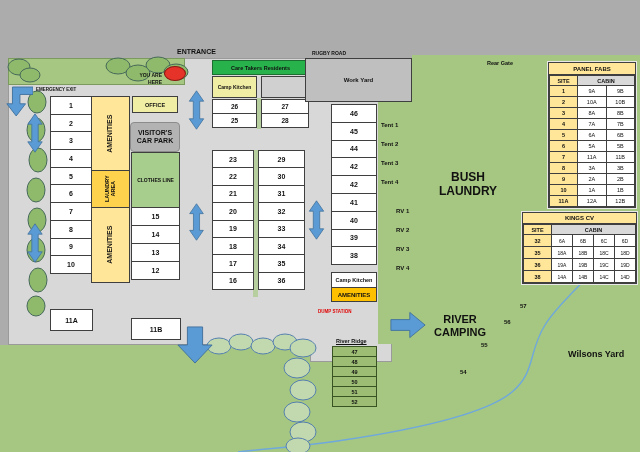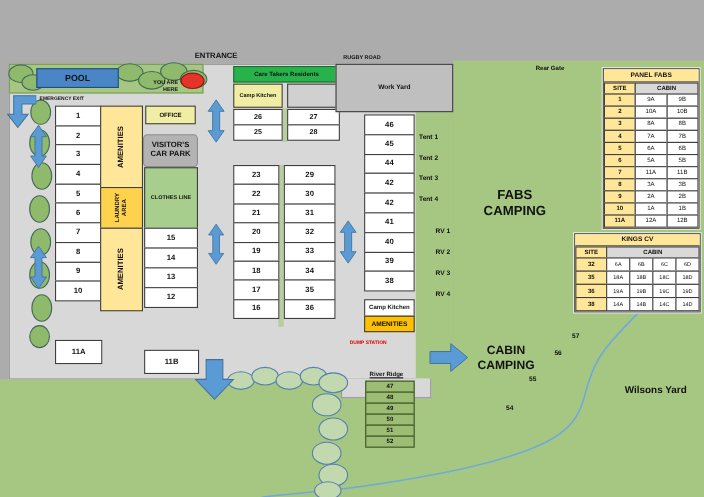--- a/index.html
+++ b/index.html
@@ -79,23 +79,20 @@
         <ellipse cx="92" cy="80" rx="13" ry="10"></ellipse>
       <ellipse cx="98" cy="100" rx="13" ry="10"></ellipse>
         <ellipse cx="93" cy="114" rx="12" ry="8"></ellipse>
     </g>
   </svg>
 
   <div class="lbl" style="left:177px;top:48px;font-size:7px;">ENTRANCE</div>
   <div class="lbl" style="left:312px;top:50px;font-size:5px;">RUGBY ROAD</div>
   <div class="lbl" style="left:487px;top:60px;font-size:5.5px;">Rear Gate</div>
 
-  <div class="abs" style="left:33px;top:62px;width:75px;height:18px;background:#4a86c5;border:1px solid #1f4e79;display:flex;align-items:center;justify-content:center;">
-    <span class="lbl" style="position:static;font-size:8px;">POOL</span>
-  </div>
 
   <div class="lbl" style="left:36px;top:87px;font-size:4.5px;">EMERGENCY EXIT</div>
   <svg class="abs" style="left:5px;top:85px;width:28px;height:32px;" viewBox="0 0 30 34">
     <path d="M30 2 H8 V20 H2 L12 33 L22 20 H16 V10 H30 Z" fill="#5b9bd5" stroke="#41719c"></path>
   </svg>
 
   <div class="lbl" style="left:130px;top:72px;width:32px;font-size:5px;white-space:normal;text-align:right;line-height:1.3;">YOU ARE HERE</div>
   <div class="abs" style="left:164px;top:66px;width:22px;height:15px;background:#e5332a;border:1px solid #8b1a12;border-radius:50%;"></div>
 
   <svg class="abs" style="left:27px;top:112px;width:16px;height:42px;" viewBox="0 0 20 50">
@@ -252,22 +249,22 @@
   <div class="col" style="left:332px;top:346px;width:45px;--ch:11px;">
 
   <div class="cell" style="background:#9dbd74;border-color:#3a5323;font-size:5.5px;">47</div>
       <div class="cell" style="background:#9dbd74;border-color:#3a5323;font-size:5.5px;">48</div>
       <div class="cell" style="background:#9dbd74;border-color:#3a5323;font-size:5.5px;">49</div>
       <div class="cell" style="background:#9dbd74;border-color:#3a5323;font-size:5.5px;">50</div>
       <div class="cell" style="background:#9dbd74;border-color:#3a5323;font-size:5.5px;">51</div>
       <div class="cell" style="background:#9dbd74;border-color:#3a5323;font-size:5.5px;">52</div>
     </div>
 
-  <div class="lbl" style="left:432px;top:170px;width:72px;font-size:12px;white-space:normal;text-align:center;line-height:1.2;">FABS CAMPING</div>
-  <div class="lbl" style="left:424px;top:313px;width:72px;font-size:11px;white-space:normal;text-align:center;line-height:1.2;">CABIN CAMPING</div>
+  <div class="lbl" style="left:432px;top:170px;width:72px;font-size:12px;white-space:normal;text-align:center;line-height:1.2;">BUSH LAUNDRY</div>
+  <div class="lbl" style="left:424px;top:313px;width:72px;font-size:11px;white-space:normal;text-align:center;line-height:1.2;">RIVER CAMPING</div>
   <div class="lbl" style="left:568px;top:349px;font-size:9px;">Wilsons Yard</div>
 
   <div class="lbl" style="left:520px;top:303px;font-size:6px;">57</div>
   <div class="lbl" style="left:504px;top:319px;font-size:6px;">56</div>
   <div class="lbl" style="left:481px;top:342px;font-size:6px;">55</div>
   <div class="lbl" style="left:460px;top:369px;font-size:6px;">54</div>
 
   <div class="tbl" style="left:548px;top:62px;width:86px;">
     <div class="ttitle" style="height:11px;">PANEL FABS</div>
     <div class="trow" style="margin-top:0;">

